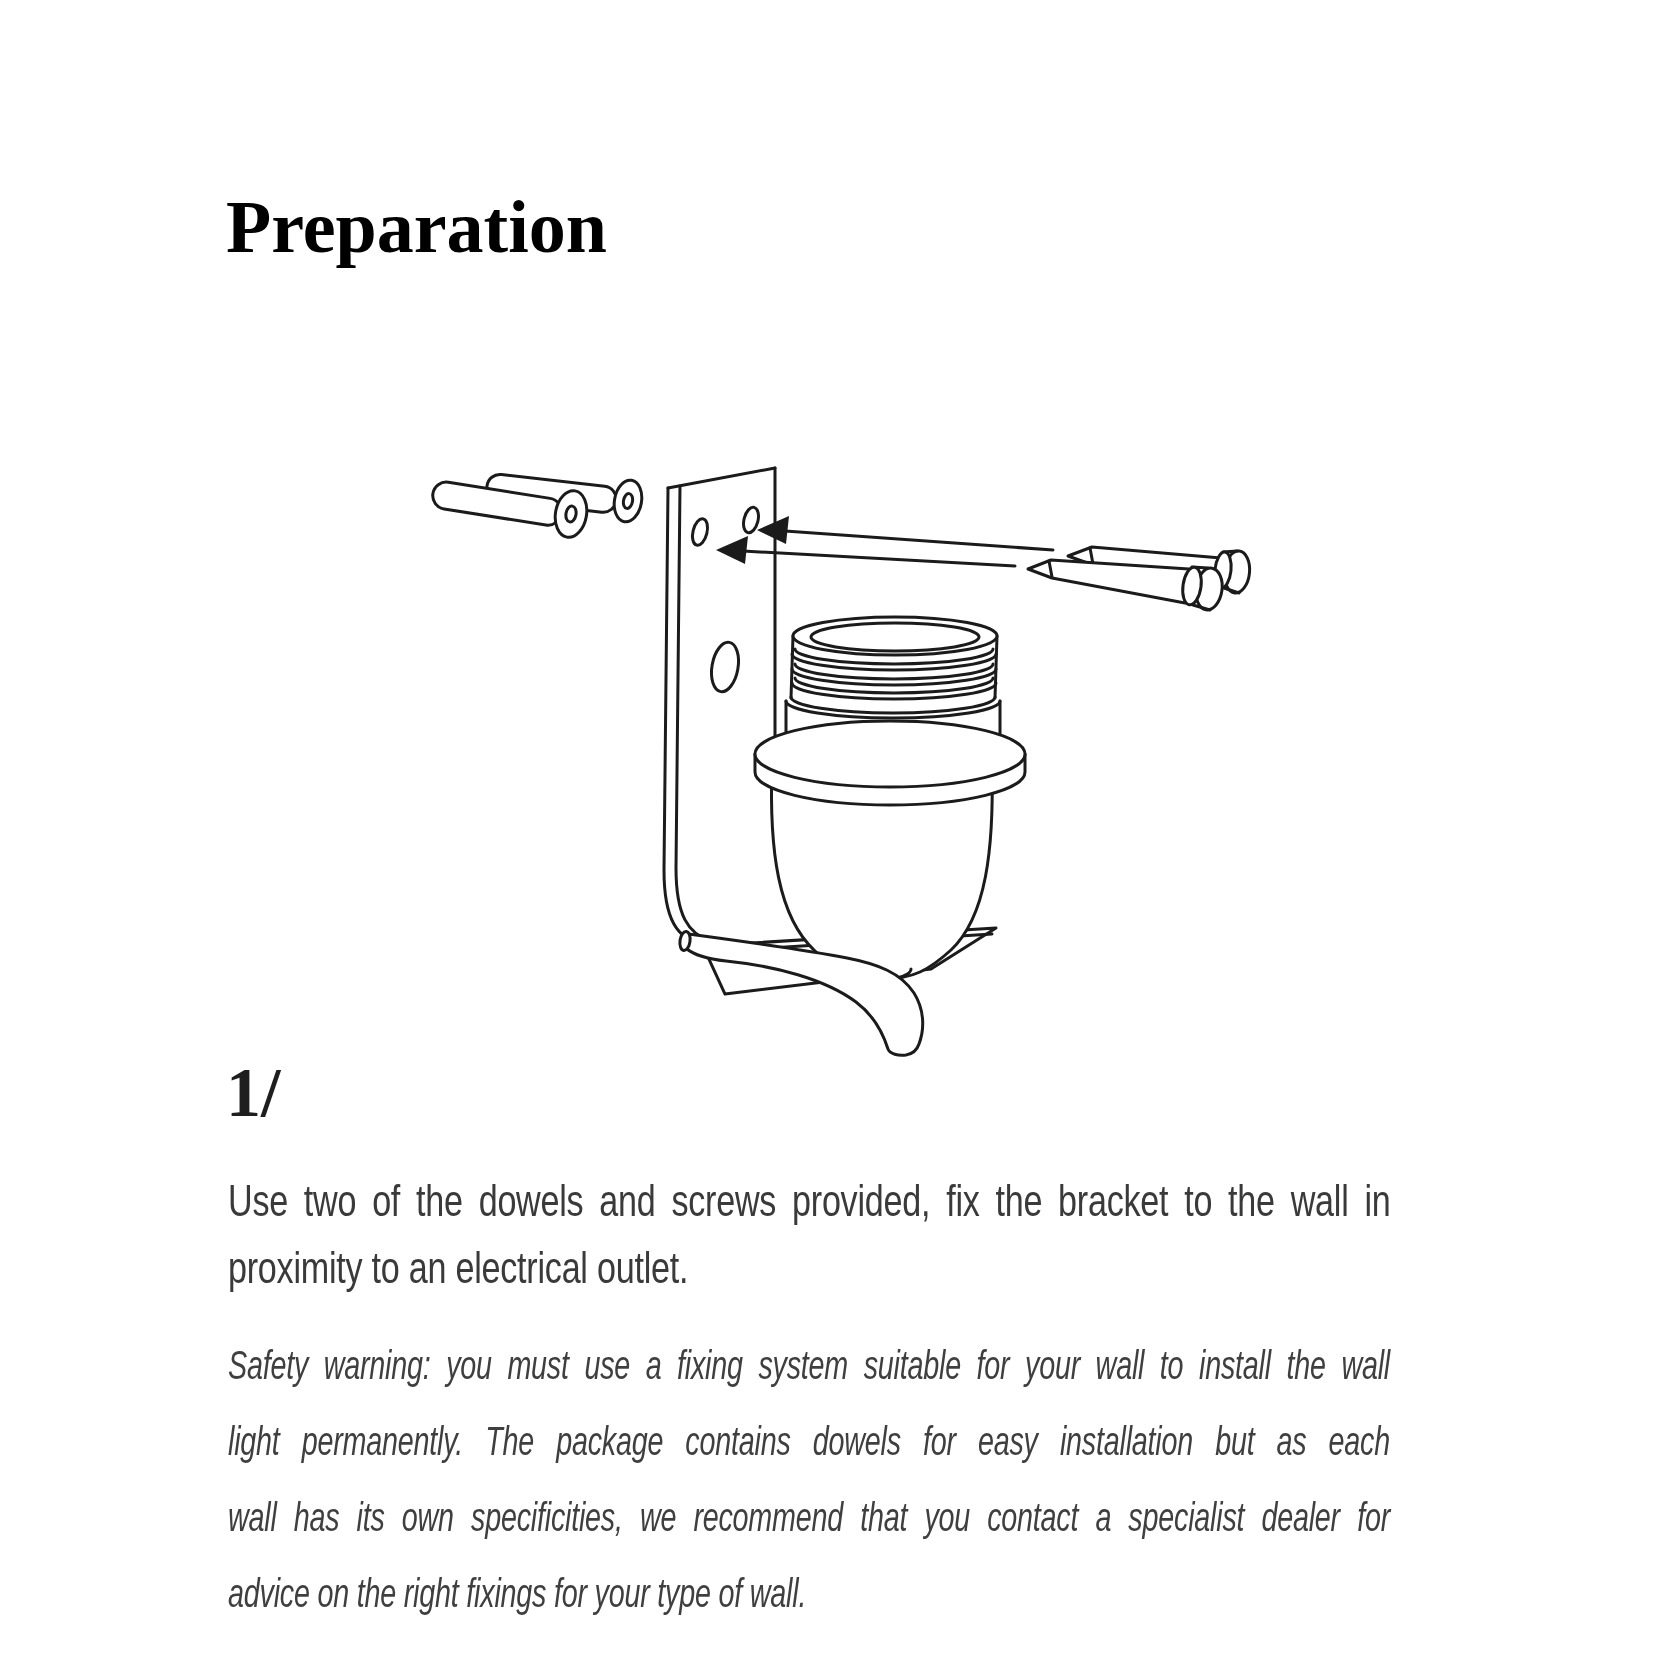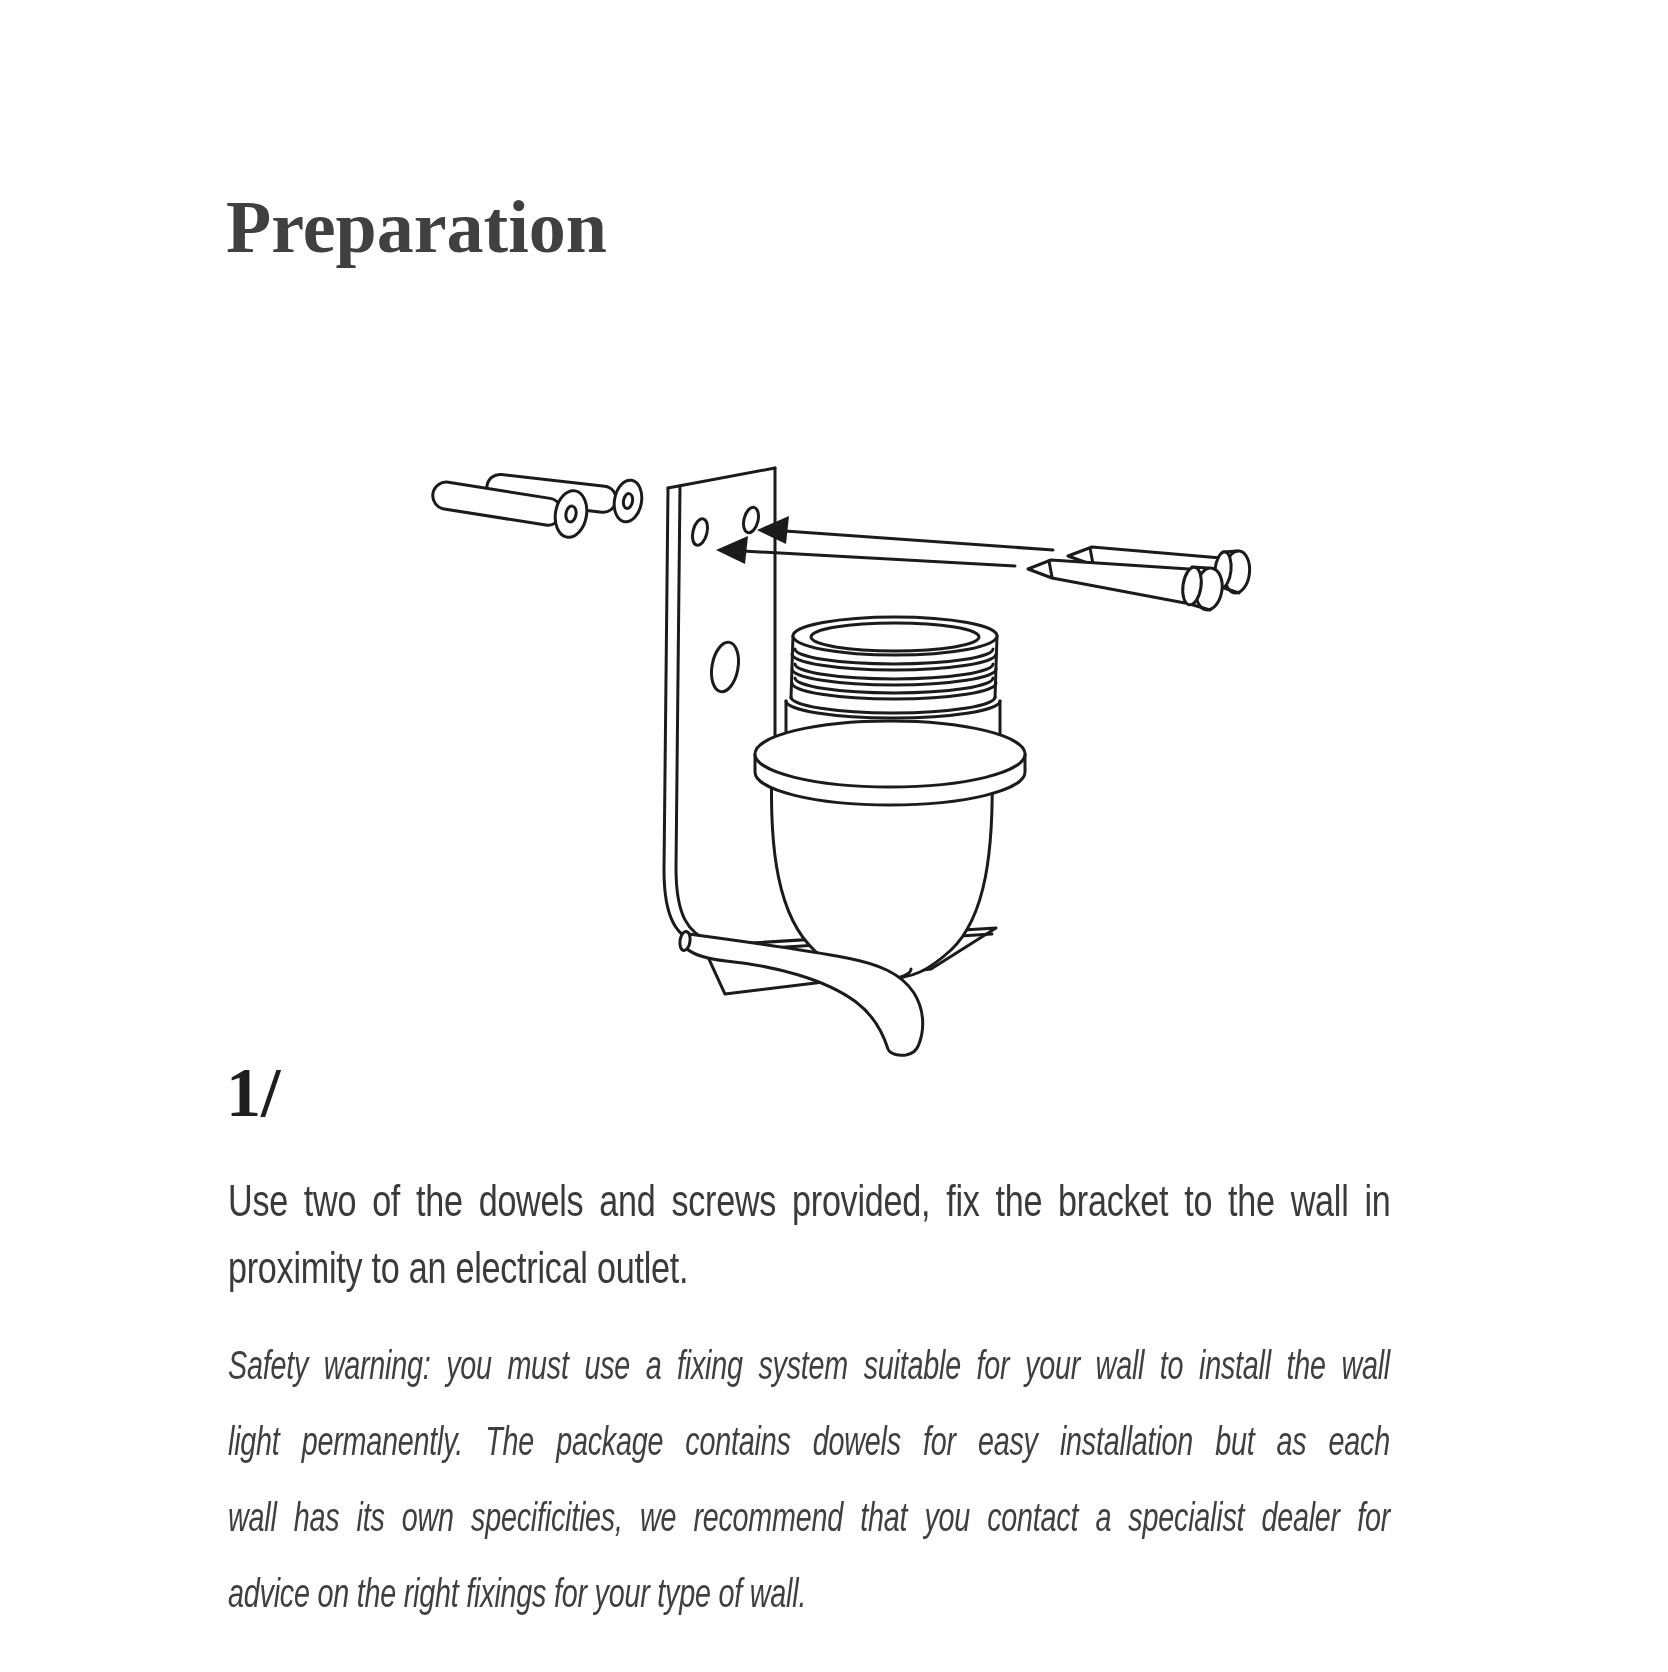--- a/index.html
+++ b/index.html
@@ -9,21 +9,21 @@
     background:#ffffff;
     position:relative;
     overflow:hidden;
     font-family:"Liberation Sans", sans-serif;
   }
   .page-title{
     position:absolute;left:226px;top:140px;
     font-family:"Liberation Serif", serif;
     font-weight:700;
     font-size:74px;line-height:1;
-    color:#404040;
+    color:#000000;
     letter-spacing:0px;
     white-space:nowrap;
   }
   .figure-wrap{
     position:absolute;left:395px;top:420px;width:880px;height:650px;
   }
   .step-number{
     position:absolute;left:226px;top:1058px;
     font-family:"Liberation Serif", serif;
     font-weight:700;

